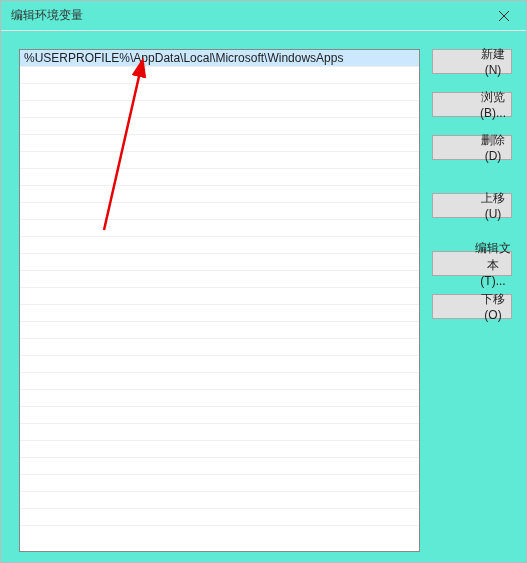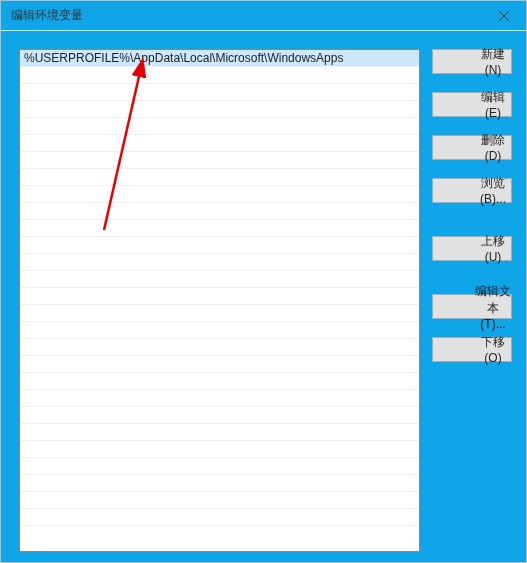--- a/index.html
+++ b/index.html
@@ -12,21 +12,21 @@
       font-size: 12px;
       background: #fff;
       width: 527px;
       height: 563px;
       overflow: hidden;
     }
     .window {
       width: 527px;
       height: 563px;
       border: 1px solid #bbb;
-      background: #0ea5e9;
+      background: #5eead4;
       display: flex;
       flex-direction: column;
     }
     .titlebar {
       height: 30px;
       display: flex;
       align-items: center;
       justify-content: space-between;
       padding: 0 0 0 10px;
       border-bottom: 1px solid #e5e5e5;
@@ -152,21 +152,20 @@
           <marker id="ah" markerWidth="10" markerHeight="10" refX="2" refY="3" orient="auto">
             <path d="M0,0 L0,6 L8,3 z" fill="#e60000"></path>
           </marker>
         </defs>
         <line x1="84" y1="180" x2="120" y2="22" stroke="#e60000" stroke-width="2.5" marker-end="url(#ah)"></line>
       </svg>
     </div>
 
     <div class="button-col">
       <button class="btn">新建(N)</button>
-      <button class="btn">编辑(E)</button>
+      <button class="btn">浏览(B)...</button>
       <button class="btn">删除(D)</button>
-      <button class="btn">浏览(B)...</button>
       <button class="btn gap-large">上移(U)</button>
       <button class="btn gap-large">编辑文本(T)...</button>
       <button class="btn">下移(O)</button>
     </div>
   </div>
 </div>
 
 </body></html>

